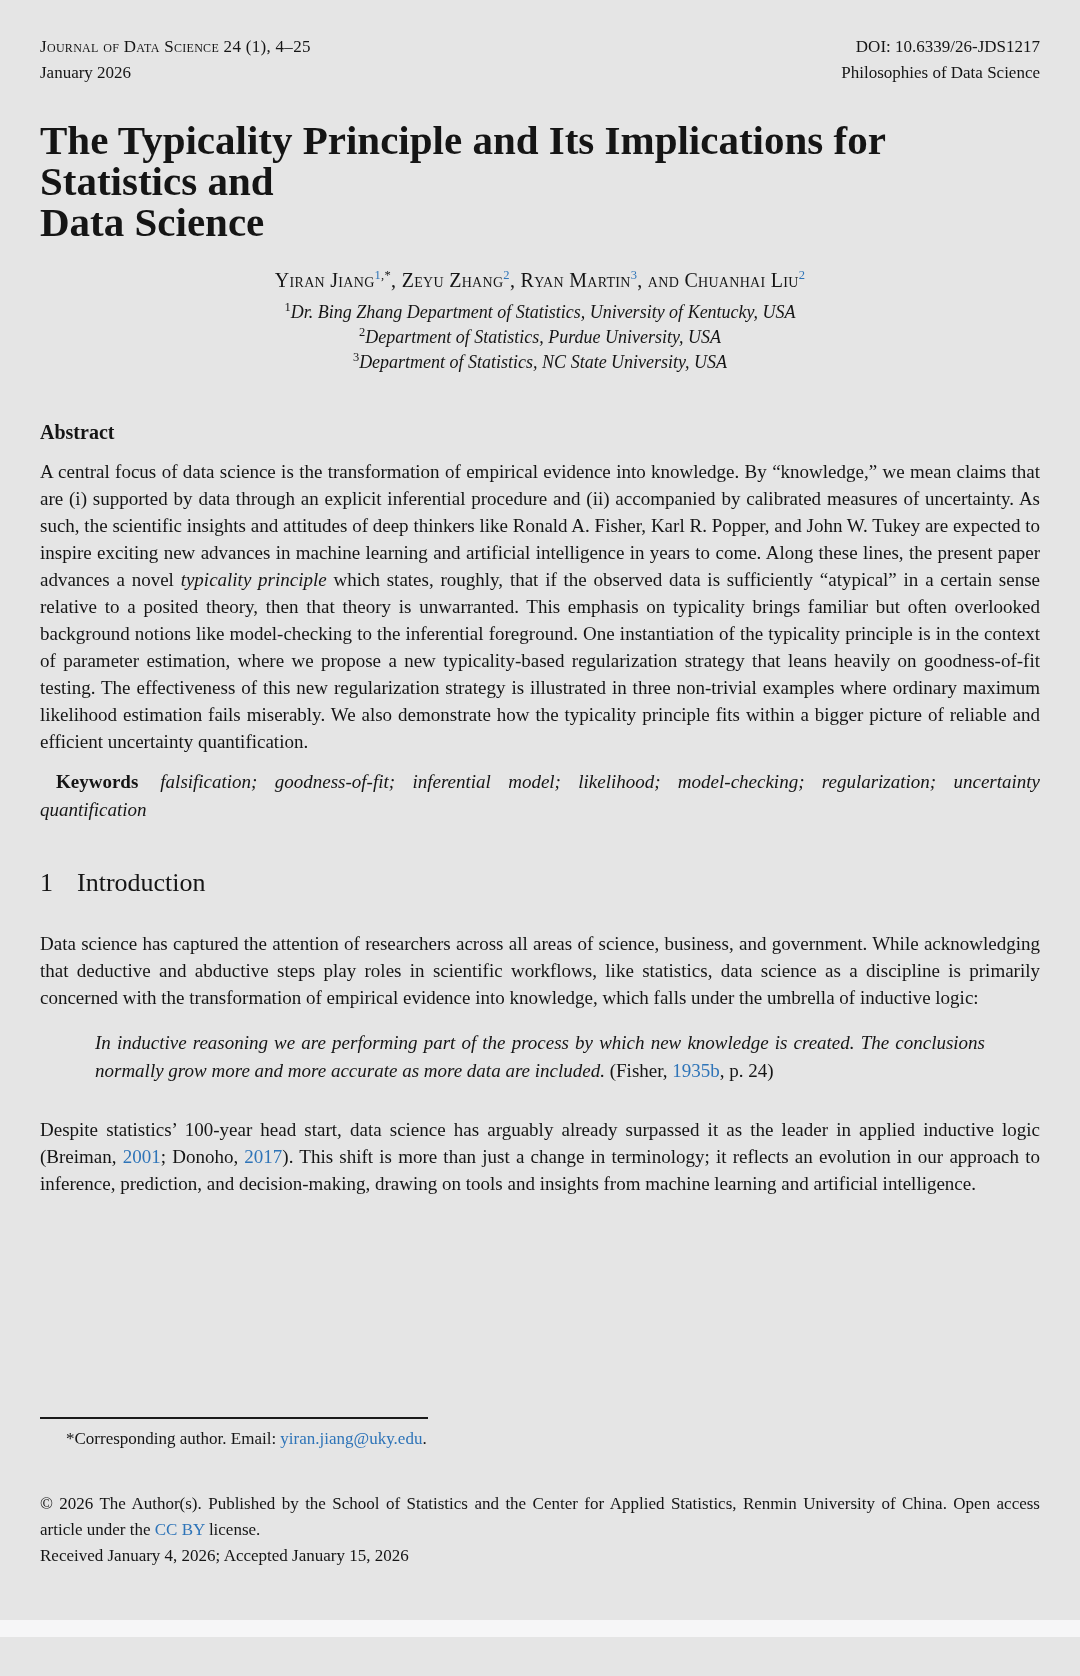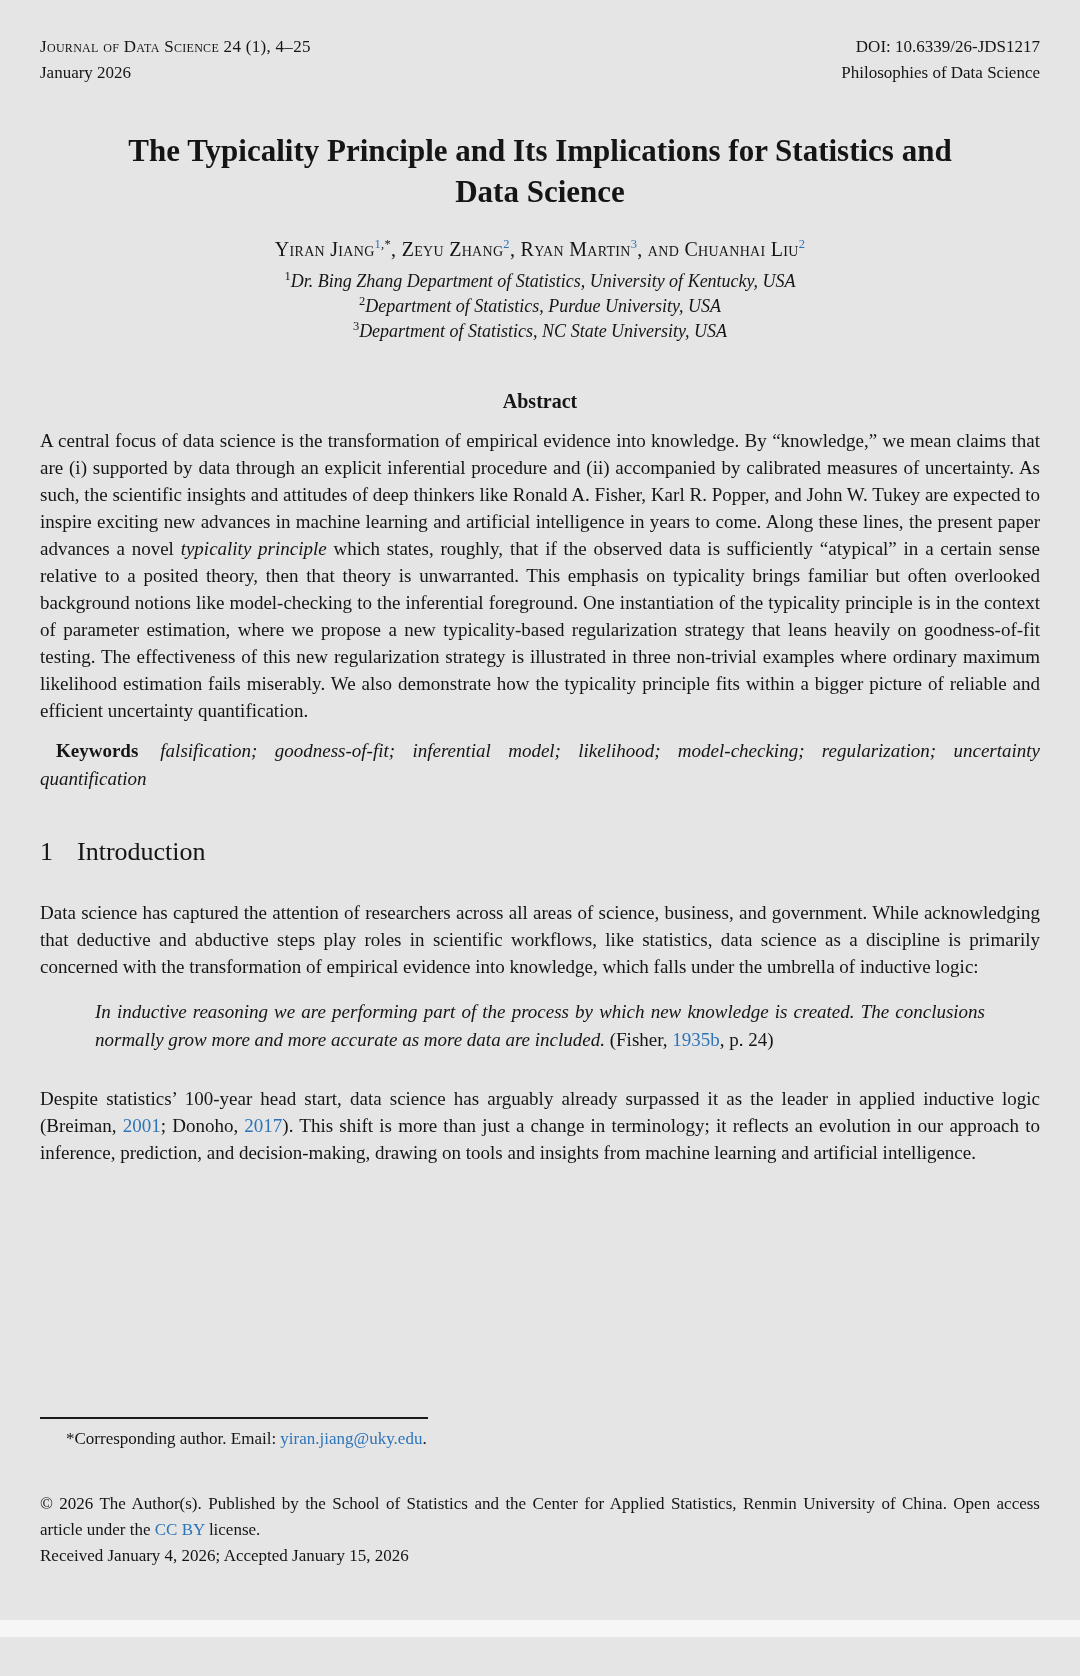--- a/index.html
+++ b/index.html
@@ -15,31 +15,31 @@
     overflow: hidden;
   }
   .content { padding: 34px 40px 0 40px; }
 
   
   .runhead { display: flex; justify-content: space-between; font-size: 17px; line-height: 26px; }
   .runhead .sc { font-variant: small-caps; letter-spacing: 0.3px; }
   .runhead .right { text-align: right; }
 
   
-  .title { margin-top: 44px; text-align: center; font-weight: bold; font-size: 31px; line-height: 41px; }
+  .title { margin-top: 34px; text-align: left; font-weight: bold; font-size: 41px; line-height: 41px; }
 
   
   .authors { margin-top: 26px; text-align: center; font-variant: small-caps; font-size: 20px; letter-spacing: 0.3px; }
   .authors sup, .affil sup { font-size: 12.5px; vertical-align: super; line-height: 0; }
   .suplink { color: #2e74b8; }
   .affils { margin-top: 8px; text-align: center; font-style: italic; font-size: 18px; line-height: 25px; }
   .affil sup { font-style: normal; }
 
   
-  .abs-head { margin-top: 46px; text-align: center; font-weight: bold; font-size: 20px; }
+  .abs-head { margin-top: 46px; text-align: left; font-weight: bold; font-size: 20px; }
   .abs-body { margin-top: 14px; font-size: 19px; line-height: 27px; text-align: justify; }
   .it { font-style: italic; }
   .keywords { margin-top: 13px; font-size: 19px; line-height: 28px; text-align: justify; }
   .keywords .kw-label { font-weight: bold; font-style: normal; margin-right: 22px; margin-left: 16px; }
   .keywords .kw-list { font-style: italic; }
 
   
   .sec-head { margin-top: 44px; font-weight: normal; font-size: 26px; }
   .sec-head .sec-num { margin-right: 24px; }
   .para { margin-top: 32px; font-size: 19px; line-height: 27px; text-align: justify; }

